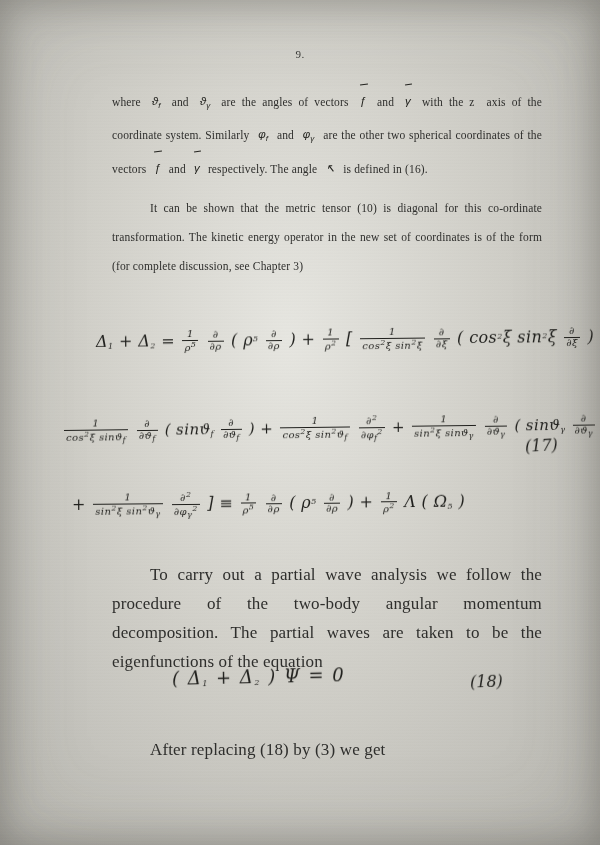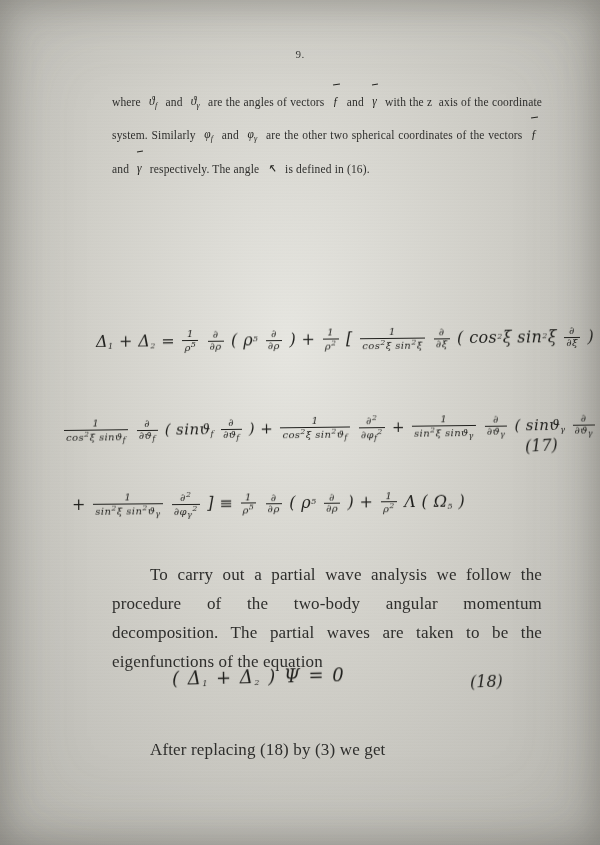--- a/index.html
+++ b/index.html
@@ -59,21 +59,21 @@
     top: 88px;
     color: #2e2e2c;
     font-size: 11.5px;
     line-height: 29px;
     letter-spacing: .15px;
     text-align: justify;
   }
   .para { margin: 0 0 10px 0; }
   .para.indent { text-indent: 38px; }
   .sym {
-    font-family: Liberation Serif, serif;
+    font-family: Liberation Sans, sans-serif;
     font-style: italic;
     display: inline-block;
     padding: 0 5px;
     position: relative;
     top: -1px;
     color: #23231f;
   }
   .sym sub {
     font-size: 8px;
     font-style: italic;
@@ -190,20 +190,21 @@
       and
       <span class="sym">φ<sub>γ</sub></span>
       are the other two spherical coordinates of the vectors
       <span class="sym"><span class="vec">ƒ</span></span>
       and
       <span class="sym"><span class="vec">γ</span></span>
       respectively. The angle
       <span class="sym">↖</span>
       is defined in (16).
     </p>
+    <p class="para indent">It can be shown that the metric tensor (10) is diagonal for this co-ordinate transformation. The kinetic energy operator in the new set of coordinates is of the form (for complete discussion, see Chapter 3)</p>
   </div>
 
   <div class="eq-block eq1 eq-line blur">
     Δ<span class="sub">1</span> + Δ<span class="sub">2</span> =
     <span class="frac"><span class="num">1</span><span class="den">ρ<span class="sup">5</span></span></span>
     <span class="frac"><span class="num">∂</span><span class="den">∂ρ</span></span>
     ( ρ<span class="sup">5</span>
     <span class="frac"><span class="num">∂</span><span class="den">∂ρ</span></span> ) +
     <span class="frac"><span class="num">1</span><span class="den">ρ<span class="sup">2</span></span></span>
     [

